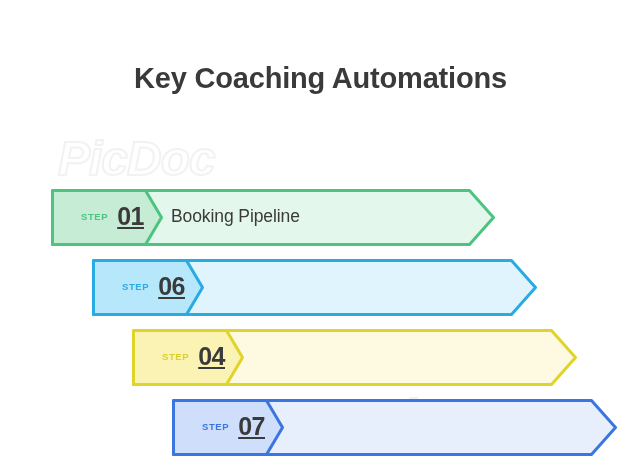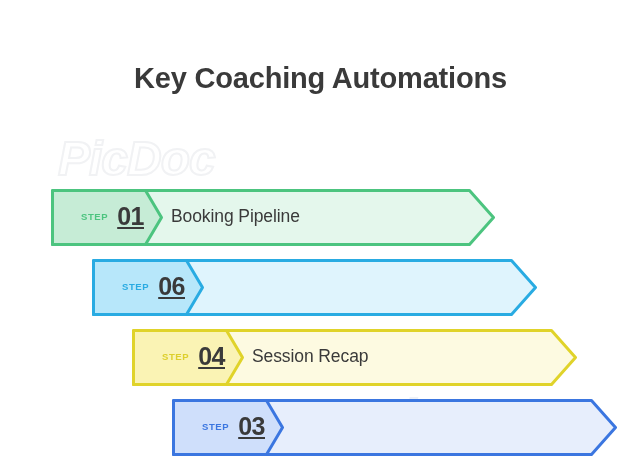--- a/index.html
+++ b/index.html
@@ -151,30 +151,29 @@
       <div class="arrow-row" style="left: 132px; top: 292px; width: 442px;">
         <svg class="arrow-svg" width="445" height="57" viewBox="0 0 445 57">
           <path d="M 1.5 1.5 L 419.5 1.5 L 443.5 28.5 L 419.5 55.5 L 1.5 55.5 Z" fill="#fdfae1" stroke="#e0d32a" stroke-width="3" stroke-linejoin="round"></path>
           <path d="M 1.5 1.5 L 94.5 1.5 L 110.5 28.5 L 94.5 55.5 L 1.5 55.5 Z" fill="#faf3b4" stroke="#e0d32a" stroke-width="3" stroke-linejoin="round"></path>
         </svg>
         <div class="row-content" style="width: 442px;">
           <div class="badge">
             <span class="step-word" style="color: rgb(221, 207, 44);">STEP</span>
             <span class="step-num">04</span>
           </div>
-          <div class="row-title">Session Recap</div>
         </div>
       </div>
       <div class="arrow-row" style="left: 172px; top: 362px; width: 442px;">
         <svg class="arrow-svg" width="445" height="57" viewBox="0 0 445 57">
           <path d="M 1.5 1.5 L 419.5 1.5 L 443.5 28.5 L 419.5 55.5 L 1.5 55.5 Z" fill="#e7eefc" stroke="#3b76e0" stroke-width="3" stroke-linejoin="round"></path>
           <path d="M 1.5 1.5 L 94.5 1.5 L 110.5 28.5 L 94.5 55.5 L 1.5 55.5 Z" fill="#cfdffb" stroke="#3b76e0" stroke-width="3" stroke-linejoin="round"></path>
         </svg>
         <div class="row-content" style="width: 442px;">
           <div class="badge">
             <span class="step-word" style="color: rgb(59, 118, 224);">STEP</span>
-            <span class="step-num">03</span>
+            <span class="step-num">07</span>
           </div>
         </div>
       </div>
     </div>
 
 </div>
 
 </body></html>

